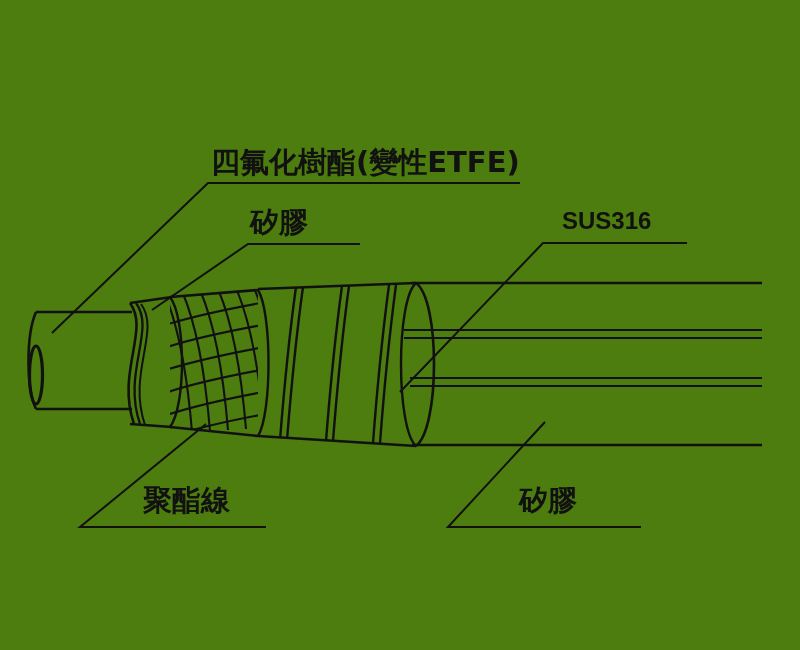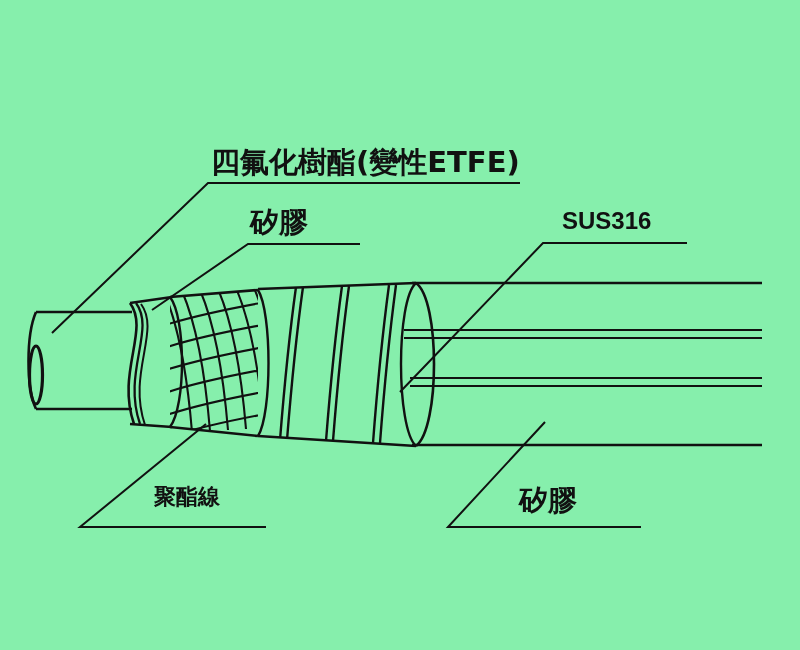--- a/index.html
+++ b/index.html
@@ -11,21 +11,21 @@
   body {
     width: 800px;
     height: 650px;
     font-family: "Liberation Sans", "DejaVu Sans", sans-serif;
     overflow: hidden;
   }
   #diagram-root {
     position: relative;
     width: 800px;
     height: 650px;
-    background: #86efac;
+    background: #4d7c0f;
   }
   svg#hose-svg {
     position: absolute;
     top: 0;
     left: 0;
     width: 800px;
     height: 650px;
     display: block;
   }
   .lbl {
@@ -51,22 +51,21 @@
   }
   #label-sus316 {
     left: 562px;
     top: 209px;
     font-size: 24px;
     font-family: "Liberation Sans", "DejaVu Sans", sans-serif;
   }
   #label-polyester {
     left: 143px;
     top: 486px;
-    font-size: 22px;
-    margin-left: 11px;
+    font-size: 29px;
   }
   #label-silicone-outer {
     left: 519px;
     top: 486px;
     font-size: 29px;
   }
 </style>
 </head>
 <body>
 

